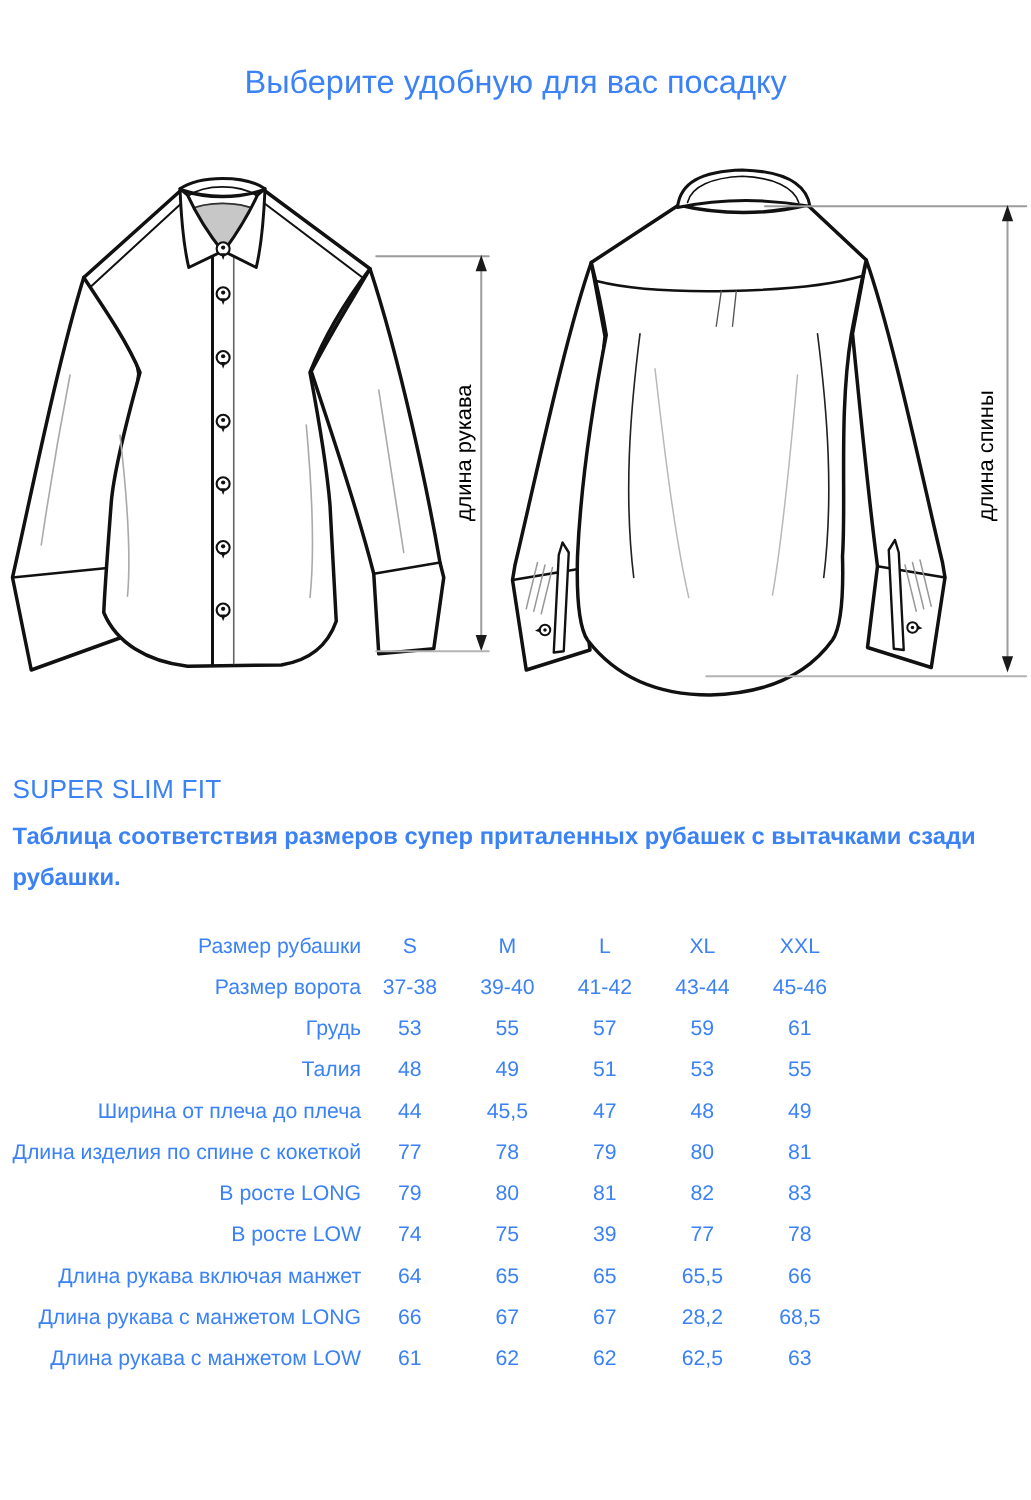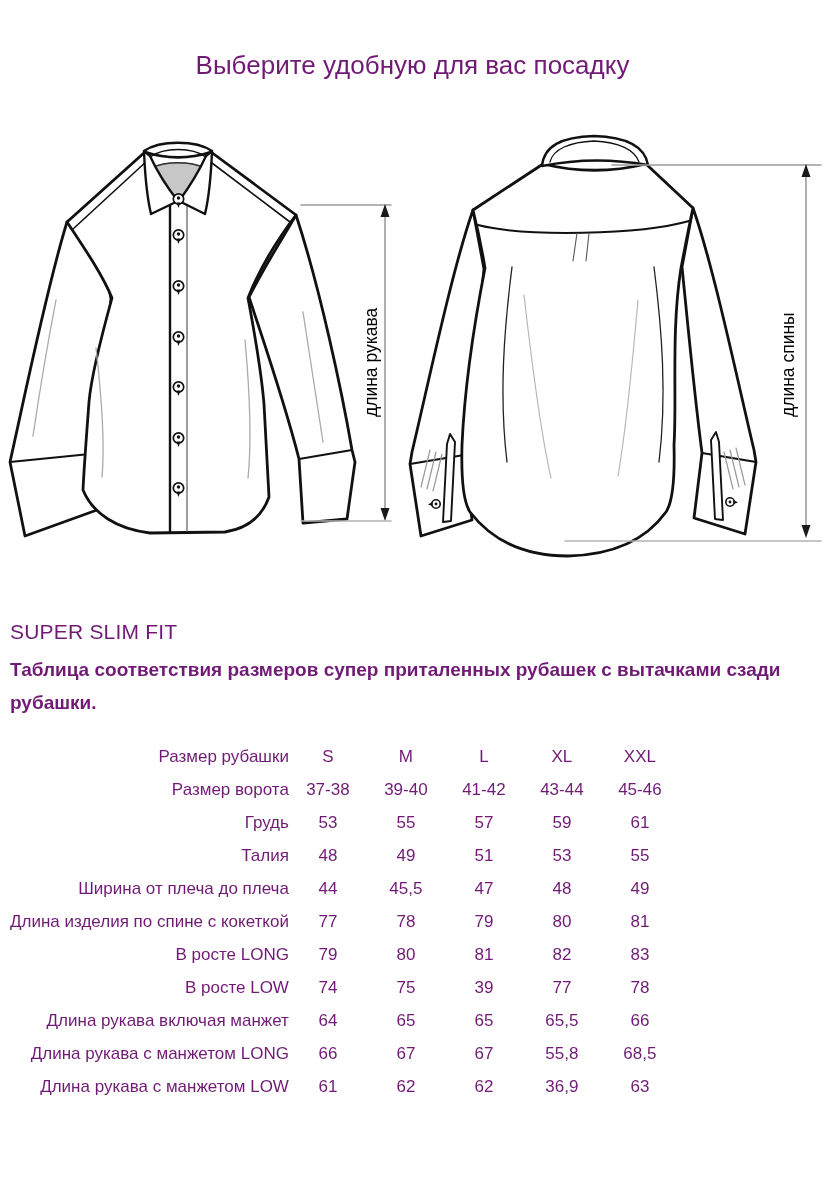--- a/index.html
+++ b/index.html
@@ -1,21 +1,21 @@
 <!DOCTYPE html>
 <html><head>
 <meta charset="utf-8">
 <style>
   html,body{margin:0;padding:0;background:#fff;}
   .page{
     position:relative;
     width:825px;height:1200px;
     background:#fff;
     font-family:"Liberation Sans","DejaVu Sans",sans-serif;
-    color:#701a75;
+    color:#3b82f6;
     overflow:hidden;
   }
   .title{
     position:absolute;top:50px;left:0;width:825px;
     text-align:center;
     font-size:26px;font-weight:400;margin:0;
   }
   .diagram{
     position:absolute;top:105px;left:0;width:825px;height:500px;
   }
@@ -257,27 +257,27 @@
           <td class="val">65</td>
           <td class="val">65</td>
           <td class="val">65,5</td>
           <td class="val">66</td>
         </tr>
         <tr>
           <td class="lbl">Длина рукава с манжетом LONG</td>
           <td class="val">66</td>
           <td class="val">67</td>
           <td class="val">67</td>
-          <td class="val">55,8</td>
+          <td class="val">28,2</td>
           <td class="val">68,5</td>
         </tr>
         <tr>
           <td class="lbl">Длина рукава с манжетом LOW</td>
           <td class="val">61</td>
           <td class="val">62</td>
           <td class="val">62</td>
-          <td class="val">36,9</td>
+          <td class="val">62,5</td>
           <td class="val">63</td>
         </tr>
       </tbody>
   </table>
 
 </div>
 
 </body></html>

